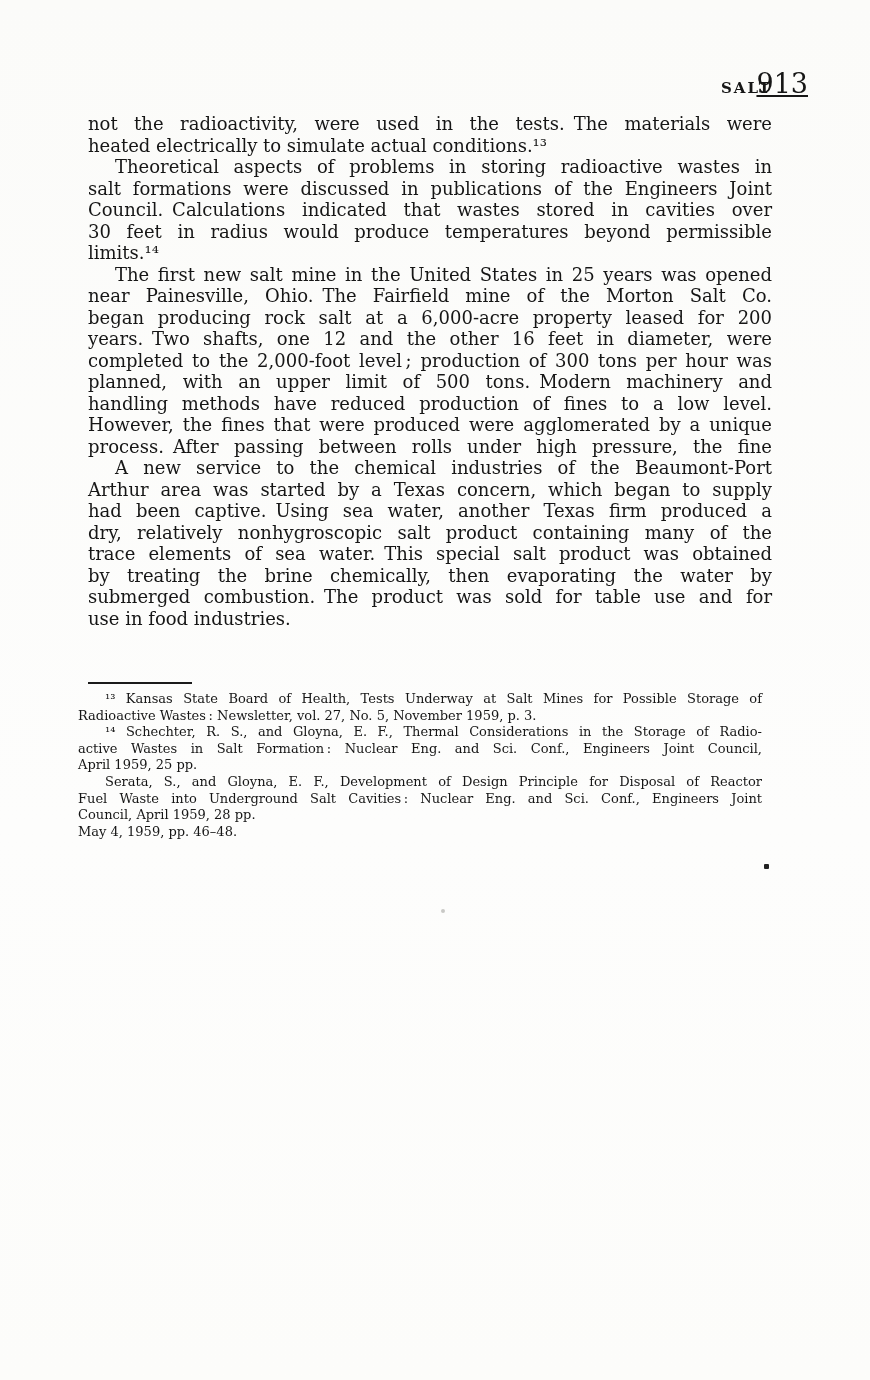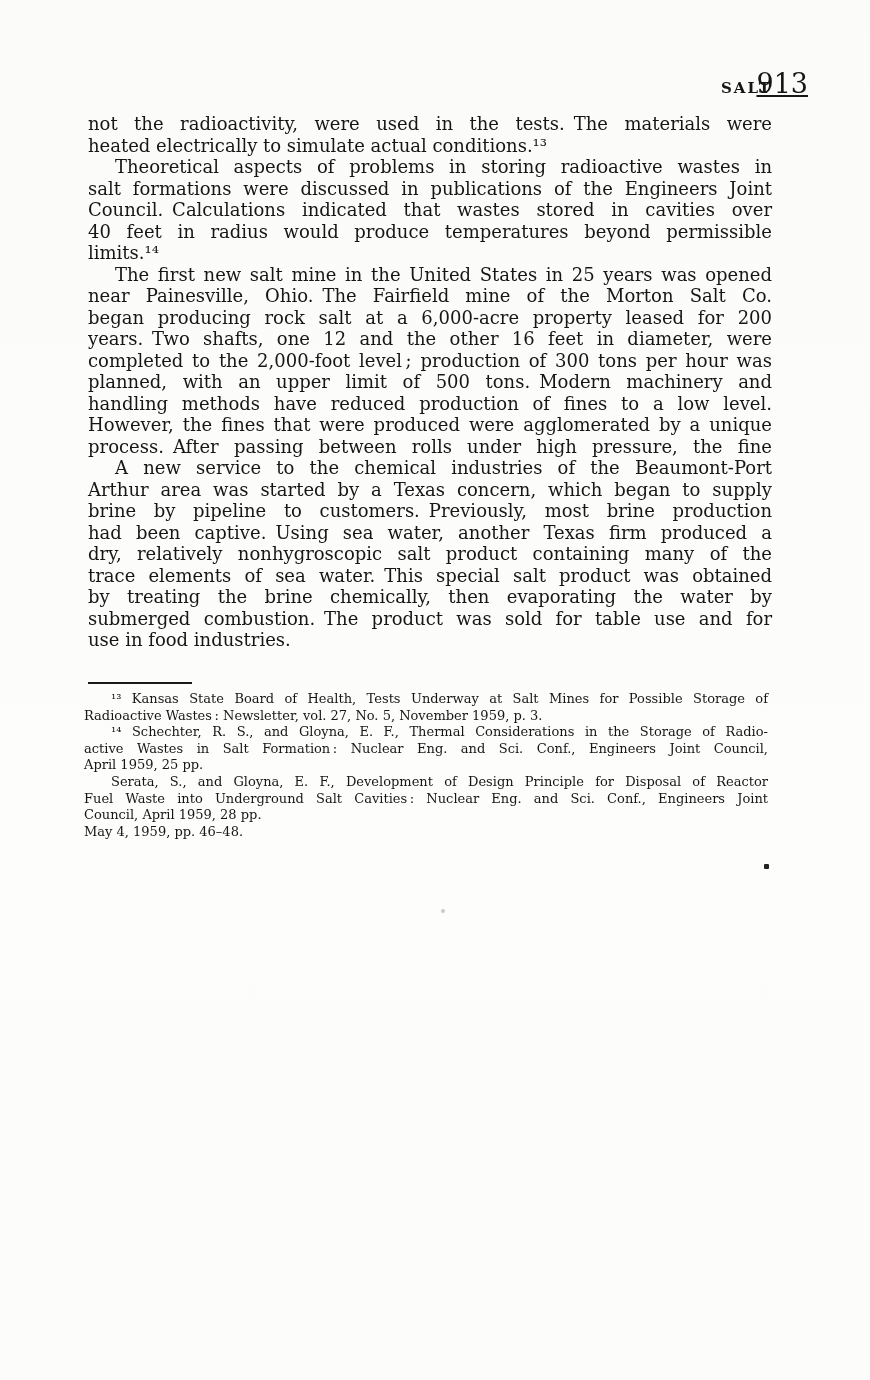--- a/index.html
+++ b/index.html
@@ -53,21 +53,21 @@
     position: absolute;
     top: 682px;
     left: 88px;
     width: 104px;
     height: 2px;
     background: #1a1a1a;
   }
   .footnotes {
     position: absolute;
     top: 691px;
-    left: 84px;
+    left: 78px;
     width: 684px;
     font-size: 13px;
     line-height: 16.6px;
   }
   .speck { position: absolute; display: block; }
   .speck-1 {
     top: 864px; left: 764px;
     width: 5px; height: 5px;
     background: #222;
     border-radius: 1px;
@@ -91,38 +91,37 @@
 
   <main class="body-text" id="body-text">
       <div class="para">
         <div class="line just first">not the radioactivity, were used in the tests. The materials were</div>
         <div class="line">heated electrically to simulate actual conditions.¹³</div>
       </div>
       <div class="para indent">
         <div class="line just first">Theoretical aspects of problems in storing radioactive wastes in</div>
         <div class="line just">salt formations were discussed in publications of the Engineers Joint</div>
         <div class="line just">Council. Calculations indicated that wastes stored in cavities over</div>
-        <div class="line just">40 feet in radius would produce temperatures beyond permissible</div>
+        <div class="line just">30 feet in radius would produce temperatures beyond permissible</div>
         <div class="line">limits.¹⁴</div>
       </div>
       <div class="para indent">
         <div class="line just first">The first new salt mine in the United States in 25 years was opened</div>
         <div class="line just">near Painesville, Ohio. The Fairfield mine of the Morton Salt Co.</div>
         <div class="line just">began producing rock salt at a 6,000-acre property leased for 200</div>
         <div class="line just">years. Two shafts, one 12 and the other 16 feet in diameter, were</div>
         <div class="line just">completed to the 2,000-foot level ; production of 300 tons per hour was</div>
         <div class="line just">planned, with an upper limit of 500 tons. Modern machinery and</div>
         <div class="line just">handling methods have reduced production of fines to a low level.</div>
         <div class="line just">However, the fines that were produced were agglomerated by a unique</div>
         <div class="line just">process. After passing between rolls under high pressure, the fine</div>
       </div>
       <div class="para indent">
         <div class="line just first">A new service to the chemical industries of the Beaumont-Port</div>
         <div class="line just">Arthur area was started by a Texas concern, which began to supply</div>
-        <div class="line just">brine by pipeline to customers. Previously, most brine production</div>
         <div class="line just">had been captive. Using sea water, another Texas firm produced a</div>
         <div class="line just">dry, relatively nonhygroscopic salt product containing many of the</div>
         <div class="line just">trace elements of sea water. This special salt product was obtained</div>
         <div class="line just">by treating the brine chemically, then evaporating the water by</div>
         <div class="line just">submerged combustion. The product was sold for table use and for</div>
         <div class="line">use in food industries.</div>
       </div>
     </main>
 
   <div class="fn-rule"></div>

